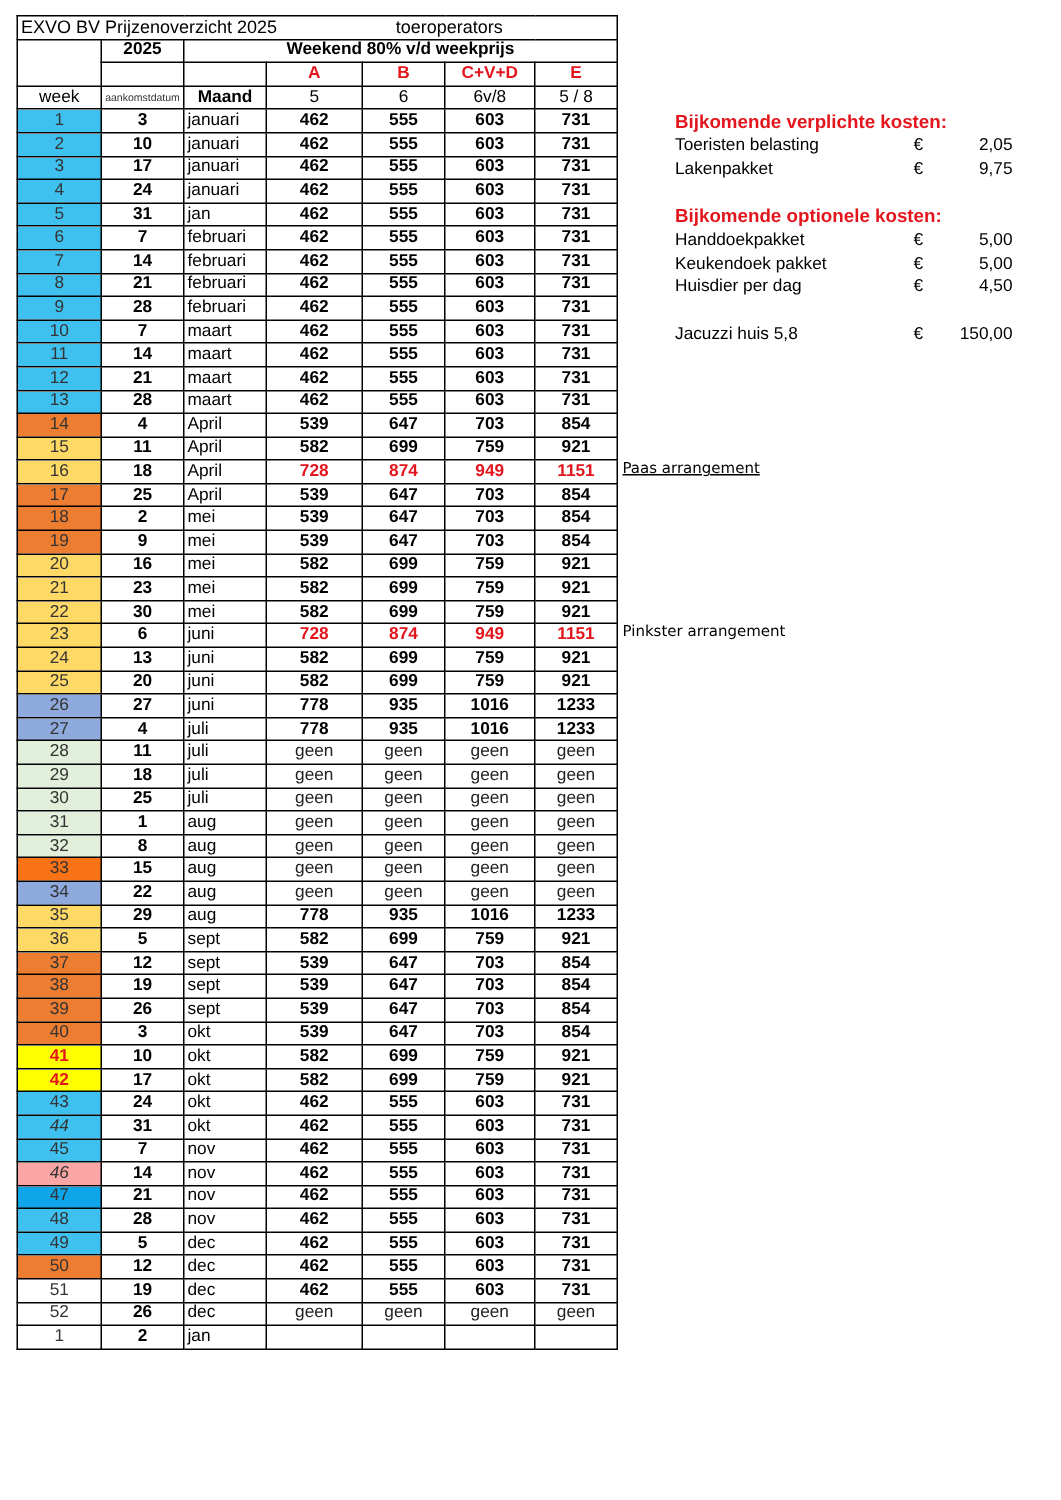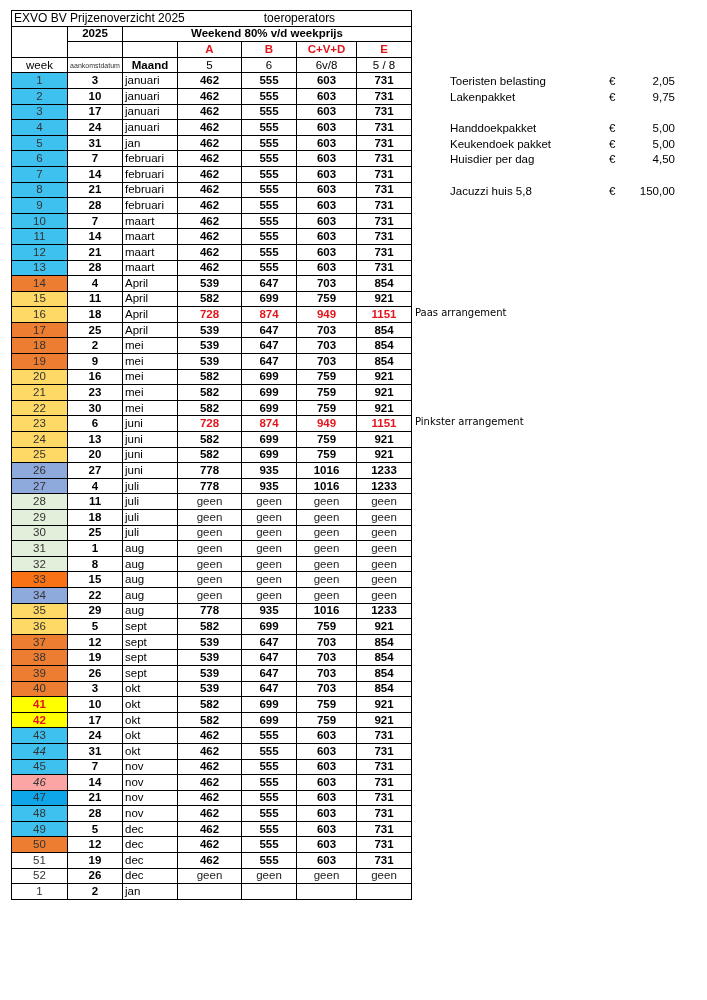--- a/index.html
+++ b/index.html
@@ -550,38 +550,40 @@
         <td class="month">jan</td>
         <td class="price"></td>
         <td class="price"></td>
         <td class="price"></td>
         <td class="price"></td>
       </tr>
     </tbody>
 </table>
 
 <div id="notes">
-    <div class="note" style="top: 307px;">Paas arrangement</div>
+    <div class="note" style="top: 307px; text-decoration: underline;">Paas arrangement</div>
     <div class="note" style="top: 416.2px;">Pinkster arrangement</div>
   </div>
 
 <div id="costs">
+  <div class="head">Bijkomende verplichte kosten:</div>
   <div id="mandatory-list">
       <div class="line">
         <span class="lbl">Toeristen belasting</span>
         <span class="cur">€</span>
         <span class="amt">2,05</span>
       </div>
       <div class="line">
         <span class="lbl">Lakenpakket</span>
         <span class="cur">€</span>
         <span class="amt">9,75</span>
       </div>
     </div>
   <div class="gap"></div>
+  <div class="head">Bijkomende optionele kosten:</div>
   <div id="optional-list">
       <div class="line">
         <span class="lbl">Handdoekpakket</span>
         <span class="cur">€</span>
         <span class="amt">5,00</span>
       </div>
       <div class="line">
         <span class="lbl">Keukendoek pakket</span>
         <span class="cur">€</span>
         <span class="amt">5,00</span>

